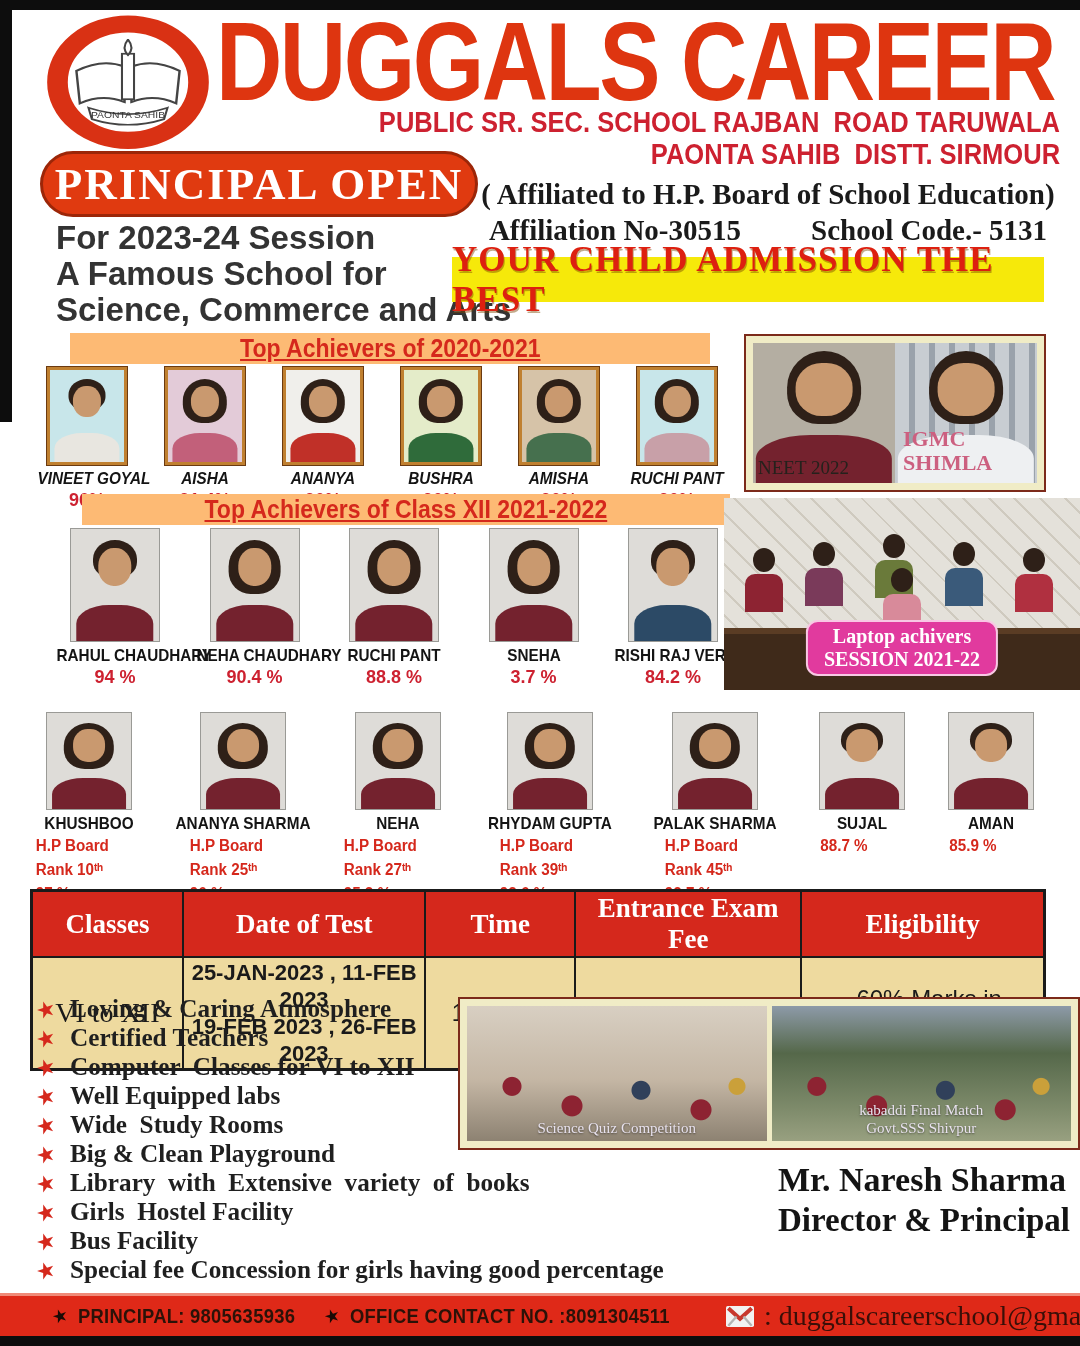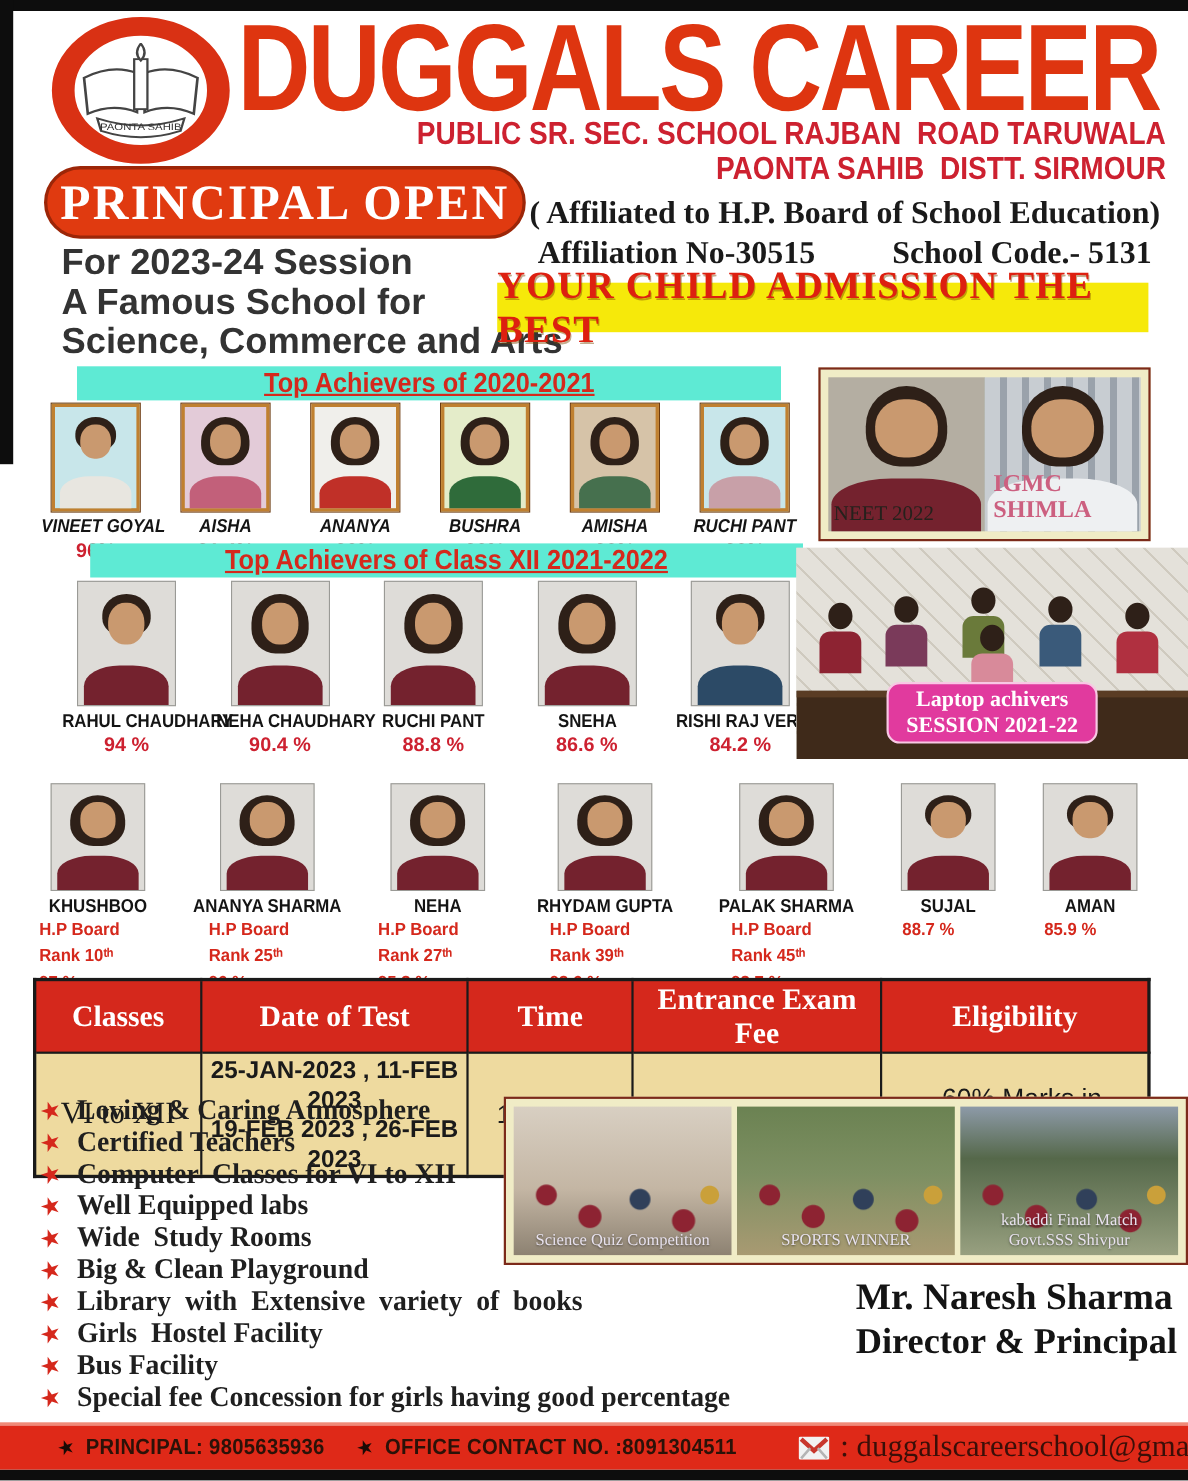--- a/index.html
+++ b/index.html
@@ -23,21 +23,21 @@
            color:#fff;font-family:"Liberation Serif",serif;font-weight:bold;font-size:45px;letter-spacing:2px;}
   .affiliation{position:absolute;left:468px;top:176px;width:600px;text-align:center;color:#1a1a1a;
            font-family:"Liberation Serif",serif;font-weight:bold;font-size:29px;line-height:36px;}
   .aff-row{display:flex;justify-content:center;gap:70px;}
   .session{position:absolute;left:56px;top:220px;color:#333;font-weight:bold;font-size:33px;line-height:36px;}
   .tagline{position:absolute;left:452px;top:257px;width:592px;height:45px;background:#f6e90a;
            display:flex;align-items:center;justify-content:center;color:#dd2010;
            font-family:"Liberation Serif",serif;font-weight:bold;font-size:35px;letter-spacing:1px;
            text-shadow:1px 2px 0 rgba(122,70,0,.45);}
 
-  .bar{position:absolute;height:31px;background:#5eead4;display:flex;align-items:center;justify-content:center;}
+  .bar{position:absolute;height:31px;background:#fdba74;display:flex;align-items:center;justify-content:center;}
   .bar span{color:#d5281c;font-weight:bold;font-size:25px;text-decoration:underline;white-space:pre;
             display:inline-block;transform:scaleX(.92);}
   .bar1{left:70px;top:333px;width:640px;}
   .bar2{left:82px;top:494px;width:648px;}
   .bar3{left:68px;top:681px;width:638px;}
 
   .srow{position:absolute;display:flex;justify-content:space-between;}
   .row2020{left:32px;top:367px;width:700px;}
   .rowxii{left:50px;top:528px;width:688px;}
   .rowx{left:30px;top:712px;width:1016px;}
@@ -290,21 +290,21 @@
       <div class="sname">RUCHI PANT</div>
       <div class="sscore">88.8 %</div>
     </div>
     <div class="student sxii">
       <div class="photo pxii g">
           <i class="hair"></i>
           <i class="head"></i>
           <i class="torso"></i>
         </div>
       <div class="sname">SNEHA</div>
-      <div class="sscore">86.6 %</div>
+      <div class="sscore">3.7 %</div>
     </div>
     <div class="student sxii">
       <div class="photo pxii t-white">
           <i class="hair"></i>
           <i class="head"></i>
           <i class="torso" style="background:#2c4a66"></i>
         </div>
       <div class="sname">RISHI  RAJ VERMA</div>
       <div class="sscore">84.2 %</div>
     </div>
@@ -486,24 +486,20 @@
         <span class="star">★</span>
         <span class="ftext">Special fee Concession for girls having good percentage</span>
       </li>
   </ul>
 
   <div class="framed events">
     <div class="event e1">
       <div class="crowd"></div>
       <span class="ecap">Science Quiz Competition</span>
     </div>
-    <div class="event e2">
-      <div class="crowd"></div>
-      <span class="ecap">SPORTS WINNER</span>
-    </div>
     <div class="event e3">
       <div class="crowd"></div>
       <span class="ecap ecap2">kabaddi Final Match</span>
       <span class="ecap">Govt.SSS Shivpur</span>
     </div>
   </div>
 
   <div class="director">
     <div class="dname">Mr. Naresh Sharma</div>
     <div class="dtitle">Director &amp; Principal</div>

